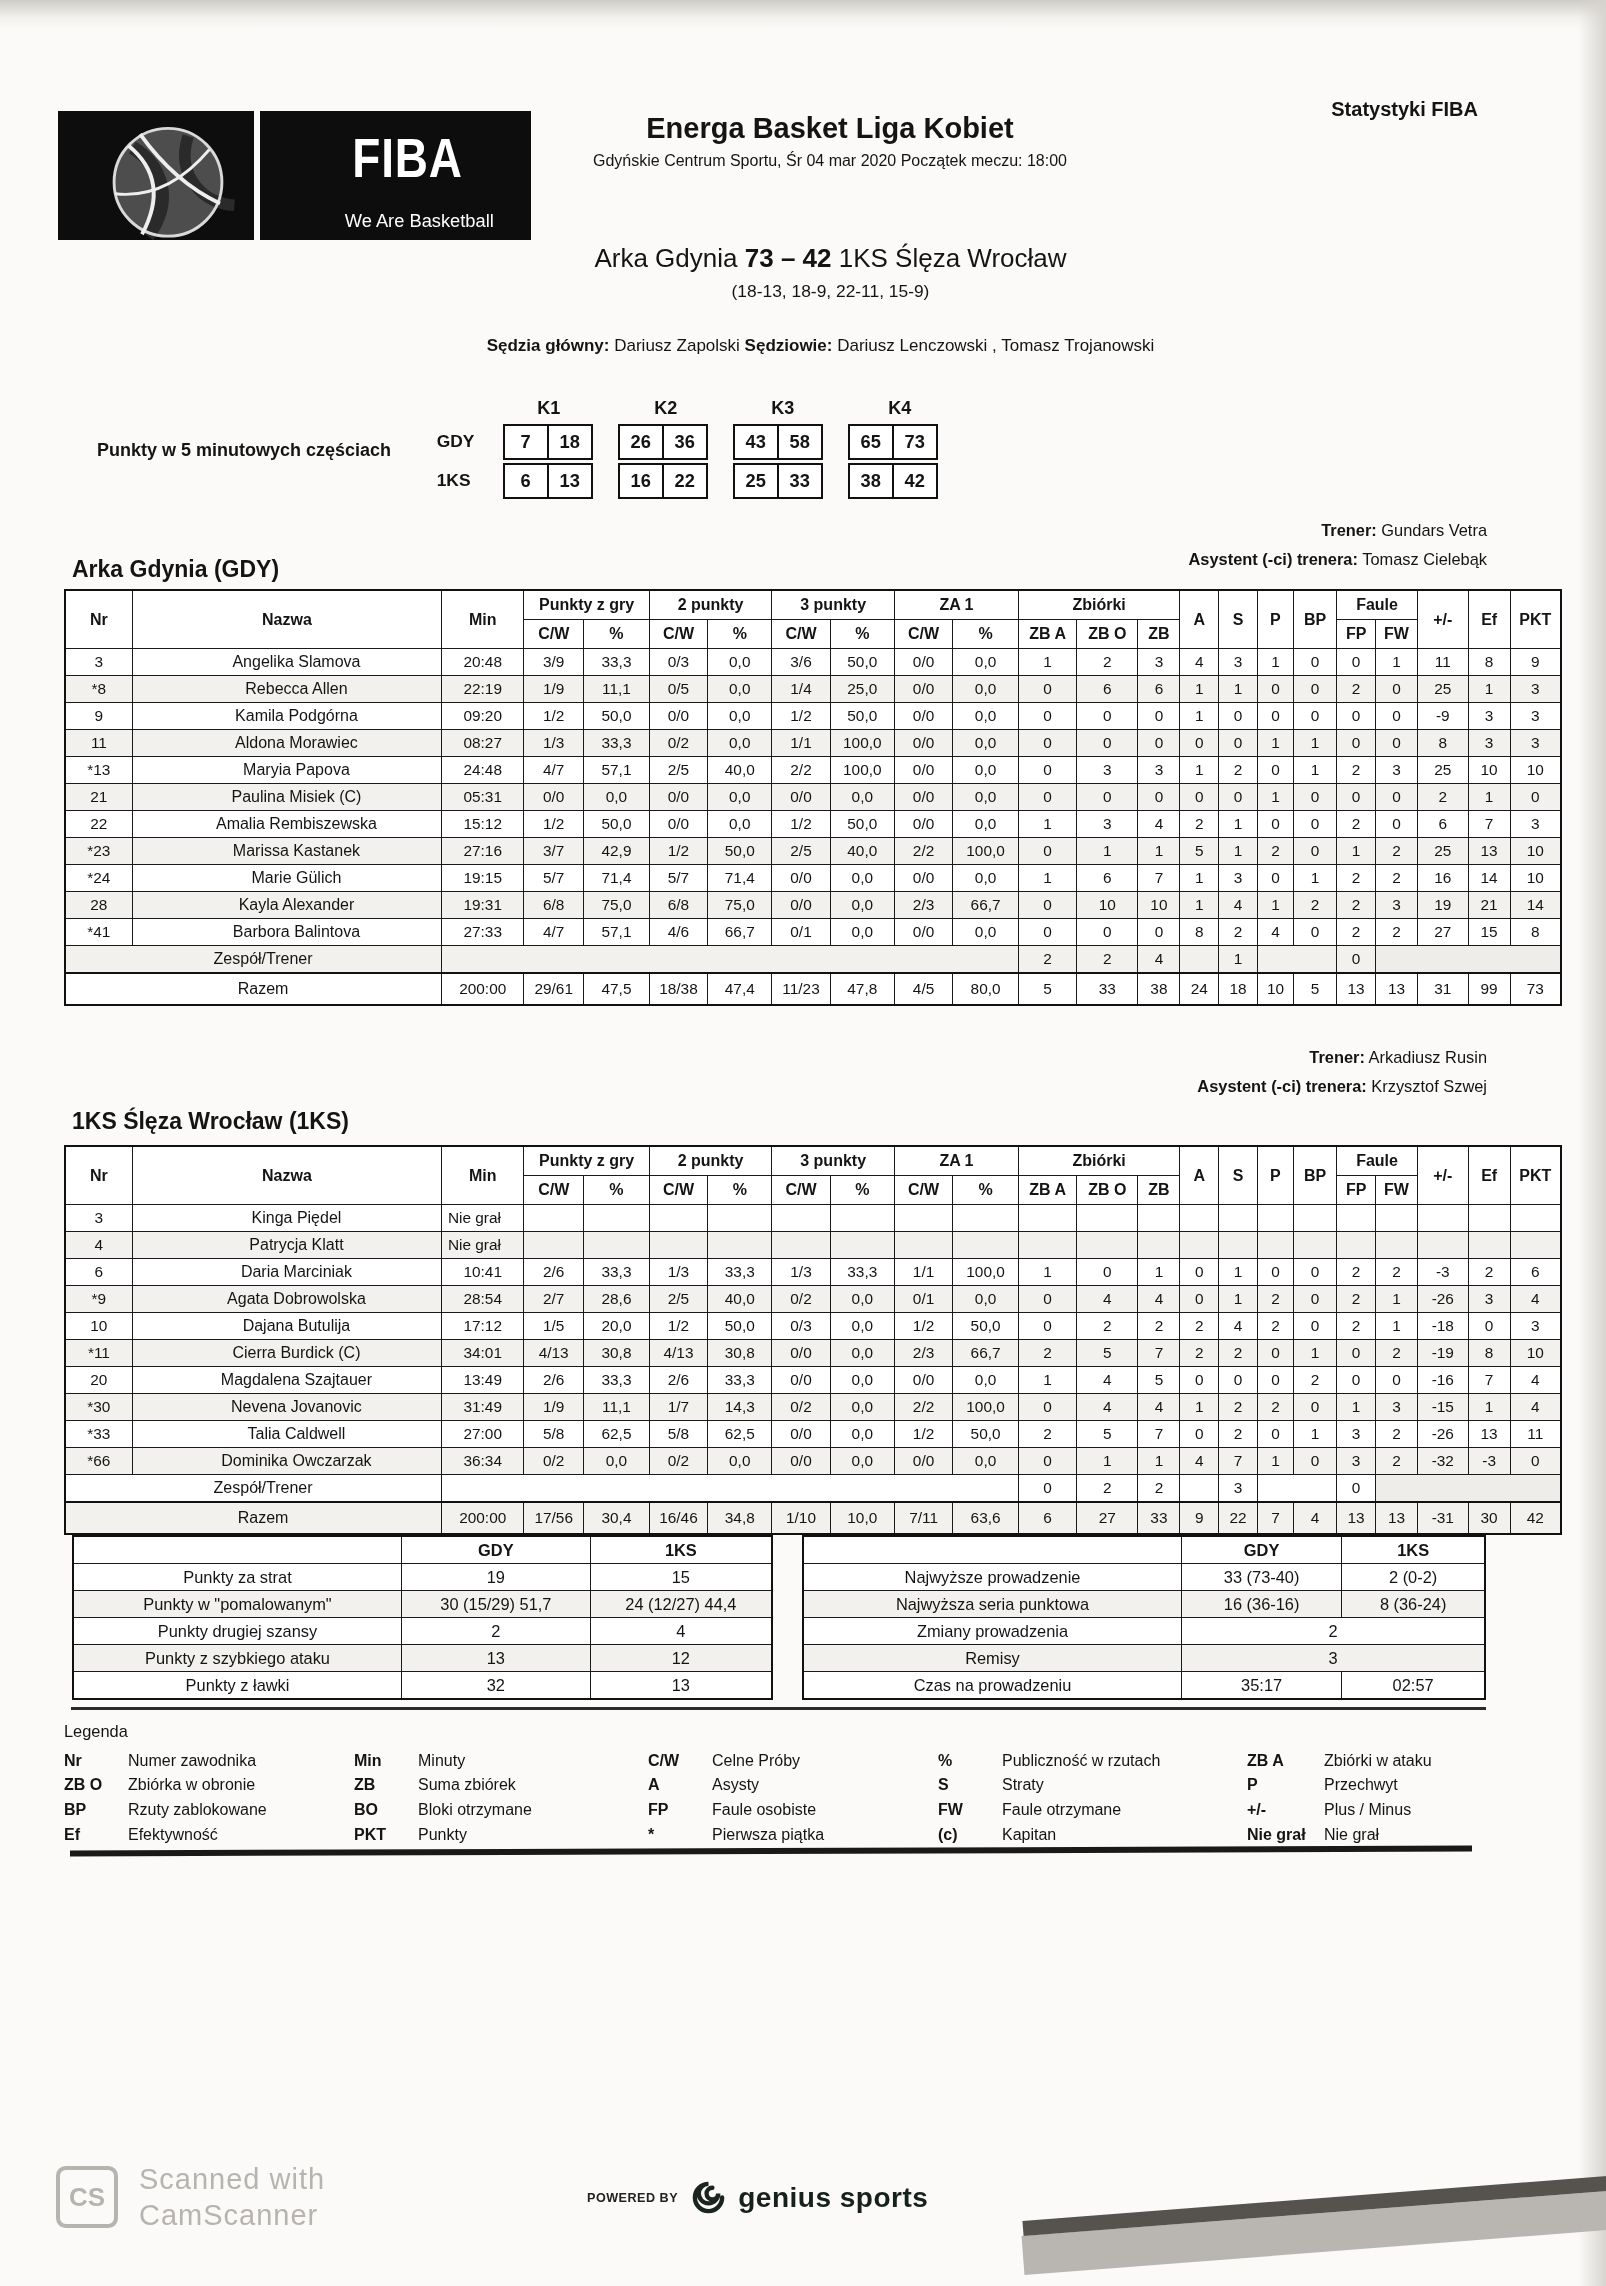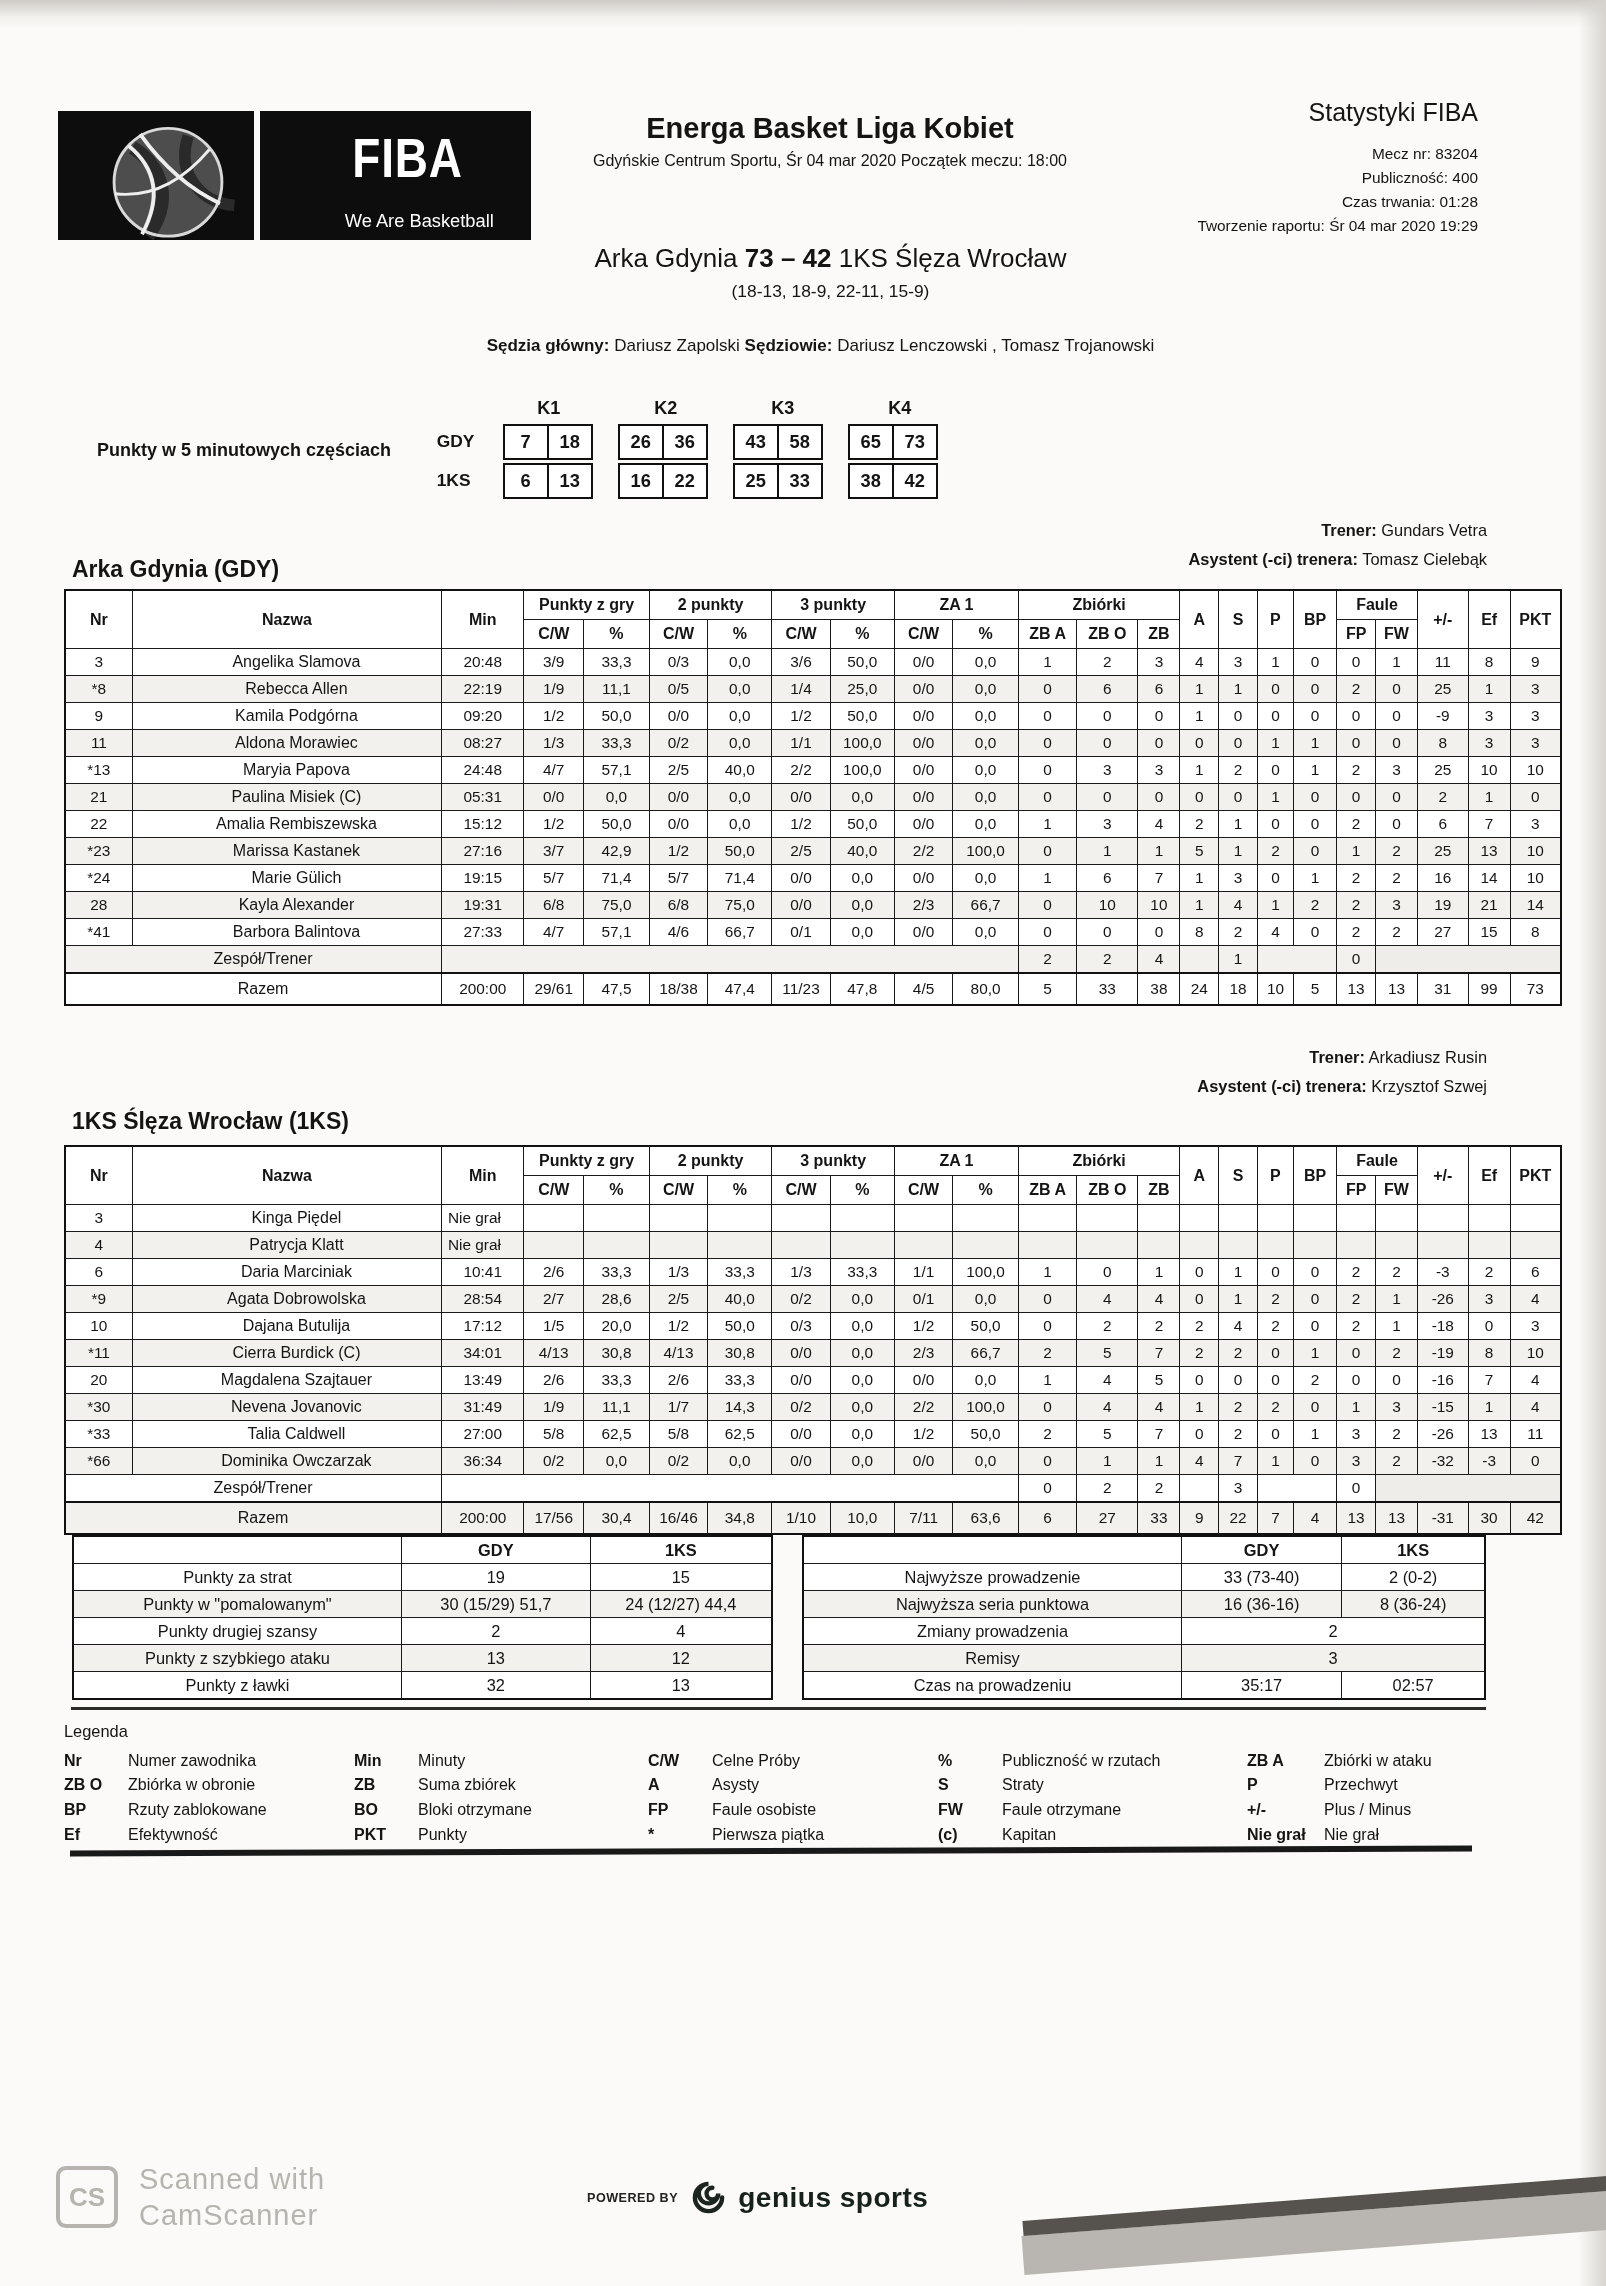--- a/index.html
+++ b/index.html
@@ -17,21 +17,21 @@
   .fiba-word{color:#fff;font-size:56px;font-weight:bold;text-align:center;margin-top:13.5px;transform:scaleX(0.82);letter-spacing:1px;}
   .fiba-tag{color:#fff;font-size:18.3px;position:absolute;bottom:7.7px;width:100%;text-align:center;}
   .center-head{position:absolute;left:521px;top:112px;width:618px;text-align:center;}
   .league-title{font-size:29px;font-weight:bold;margin:0;}
   .venue-line{font-size:16px;margin-top:6.8px;}
   .match-block{position:absolute;left:425px;top:243px;width:811px;text-align:center;}
   .match-line{font-size:26px;}
   .match-line .score{font-weight:bold;}
   .quarter-line{font-size:17.4px;margin-top:6.8px;}
   .right-head{position:absolute;right:129px;top:98px;text-align:right;}
-  .report-title{font-size:25px;font-weight:normal;}
+  .report-title{font-size:20px;font-weight:bold;text-align:center;}
   .right-meta{margin-top:15.4px;font-size:15.4px;line-height:24px;}
   .ref-line{position:absolute;left:270px;top:336px;width:1101px;text-align:center;font-size:17px;}
   .ref-line .lbl{font-weight:bold;}
   
   .quarters{position:absolute;left:97px;top:398px;display:flex;}
   .qs-label{font-size:18px;font-weight:bold;width:330px;margin-top:42px;}
   .qs-box{margin-left:9.7px;}
   .qs-heads{display:flex;gap:25px;margin-left:66px;margin-bottom:4.8px;}
   .qs-ph{width:92px;text-align:center;font-weight:bold;font-size:18px;}
   .qs-row{display:flex;gap:25px;align-items:center;margin-top:2.9px;}
@@ -113,26 +113,20 @@
     <div class="league-title">Energa Basket Liga Kobiet</div>
     <div class="venue-line">Gdyńskie Centrum Sportu, Śr 04 mar 2020 Początek meczu: 18:00</div>
   </div>
   <div class="match-block">
     <div class="match-line"><span>Arka Gdynia </span><span class="score">73 – 42</span><span> 1KS Ślęza Wrocław</span></div>
     <div class="quarter-line">(18-13, 18-9, 22-11, 15-9)</div>
   </div>
 
   <div class="right-head">
     <div class="report-title">Statystyki FIBA</div>
-    <div class="right-meta">
-      <div>Mecz nr: 83204</div>
-      <div>Publiczność: 400</div>
-      <div>Czas trwania: 01:28</div>
-      <div>Tworzenie raportu: Śr 04 mar 2020 19:29</div>
-    </div>
   </div>
 
   <div class="ref-line">
     <span class="lbl">Sędzia główny:</span><span> Dariusz Zapolski </span><span class="lbl">Sędziowie:</span><span> Dariusz Lenczowski , Tomasz Trojanowski</span>
   </div>
 
   <div class="quarters">
     <div class="qs-label">Punkty w 5 minutowych częściach</div>
     <div class="qs-box" id="qs-box">
         <div class="qs-heads">

